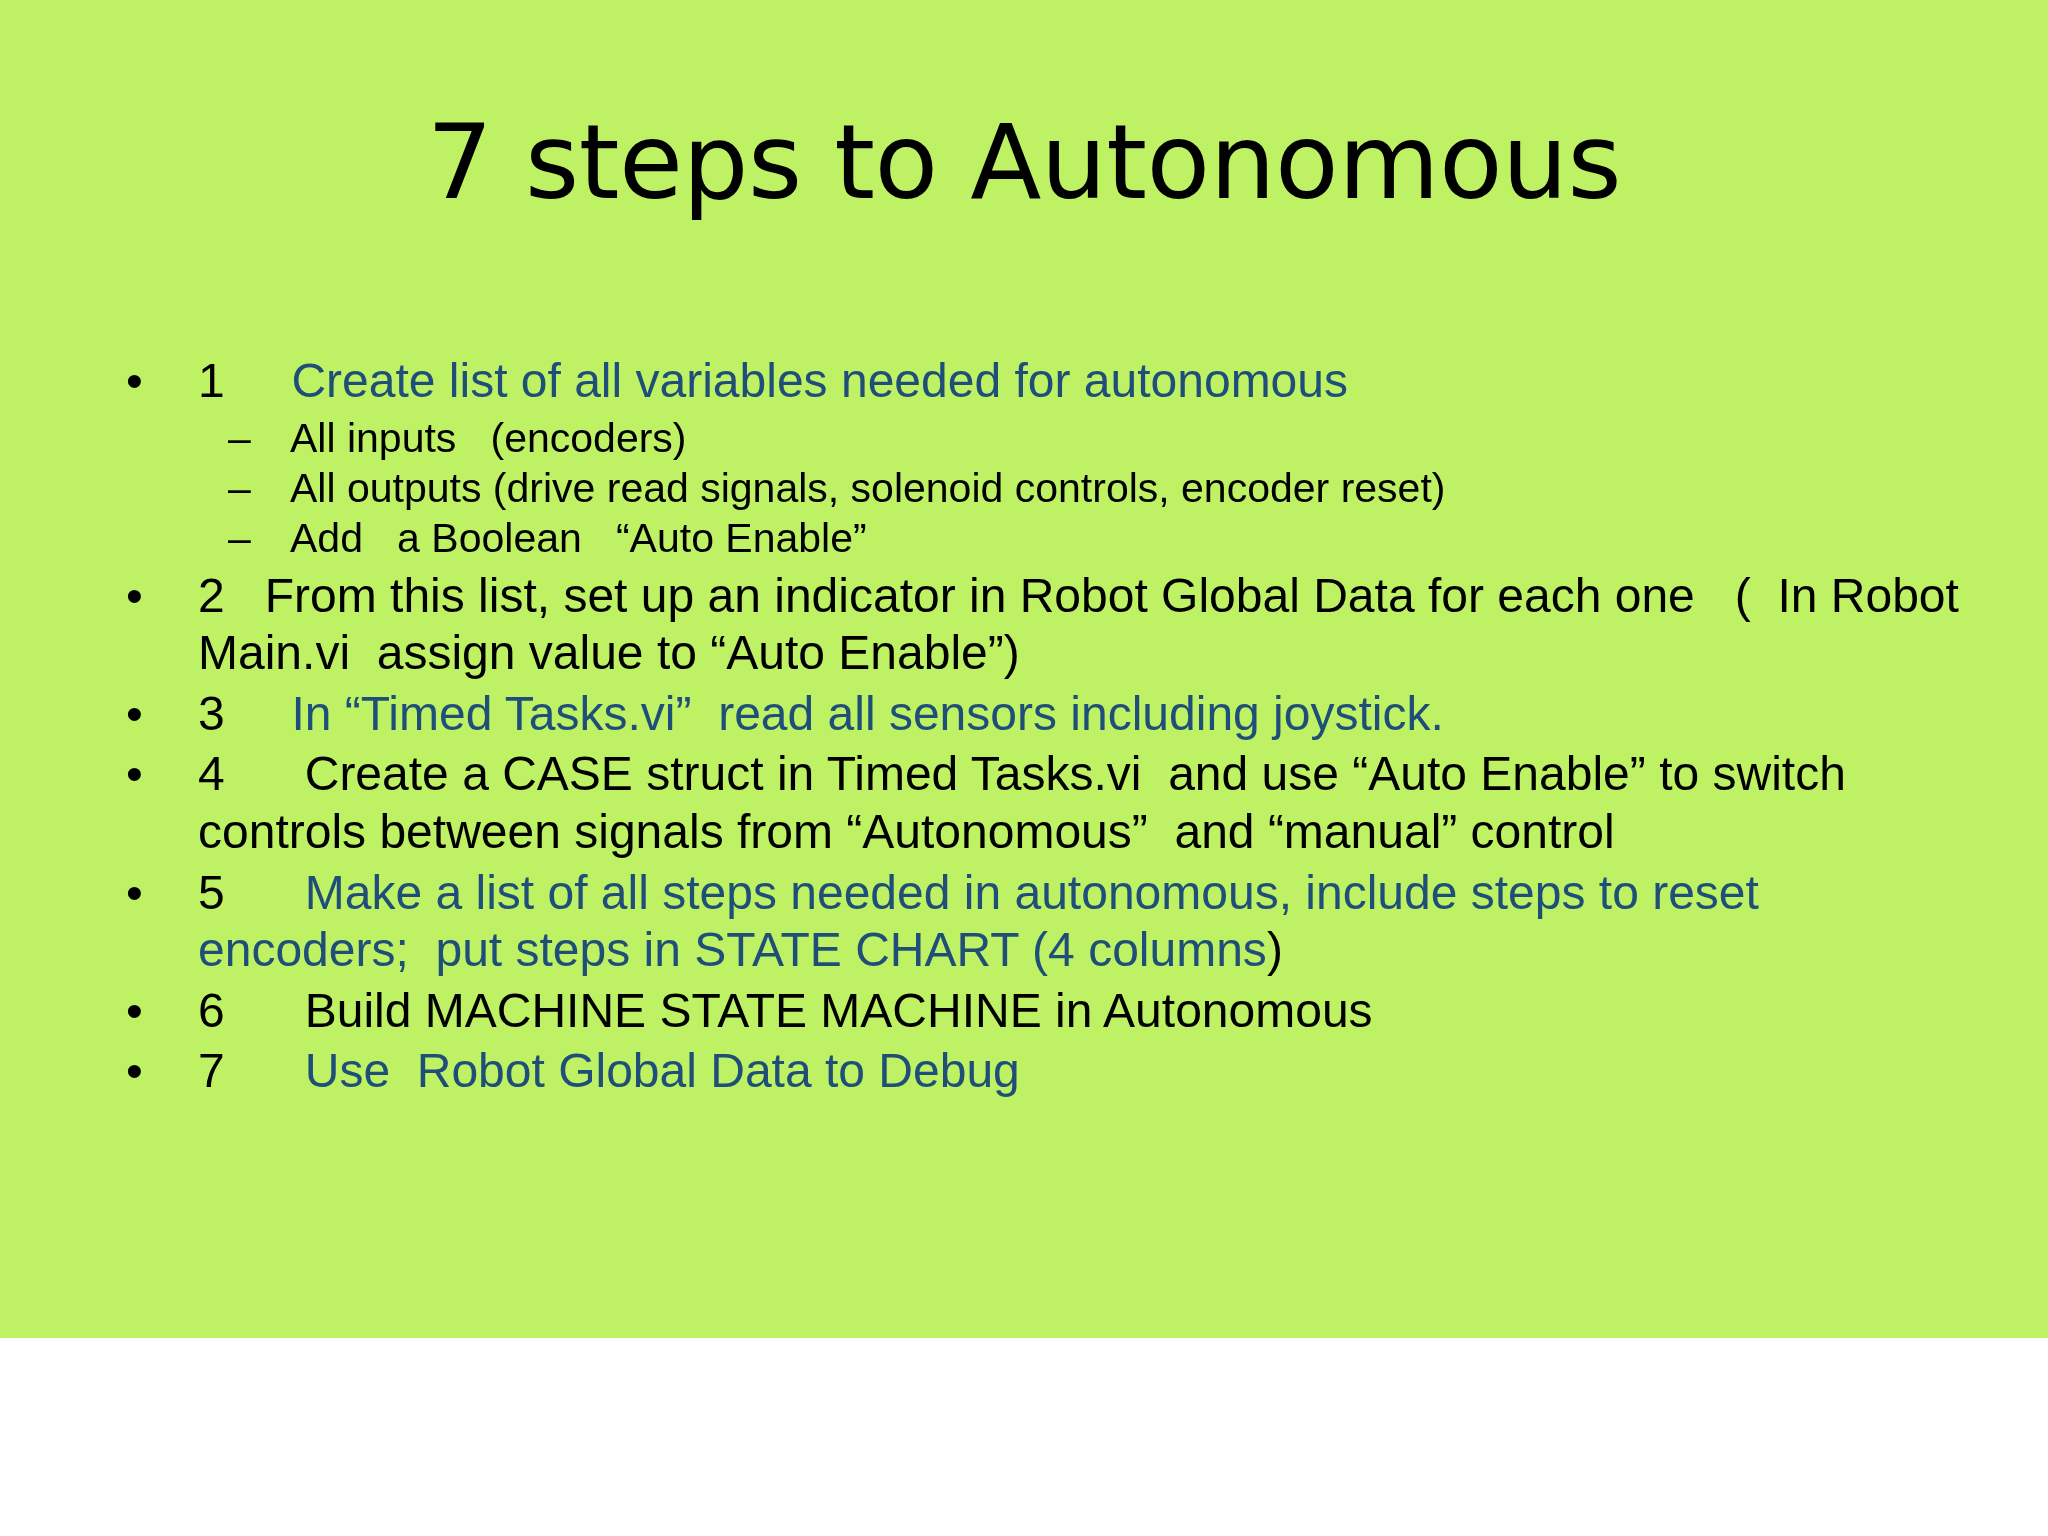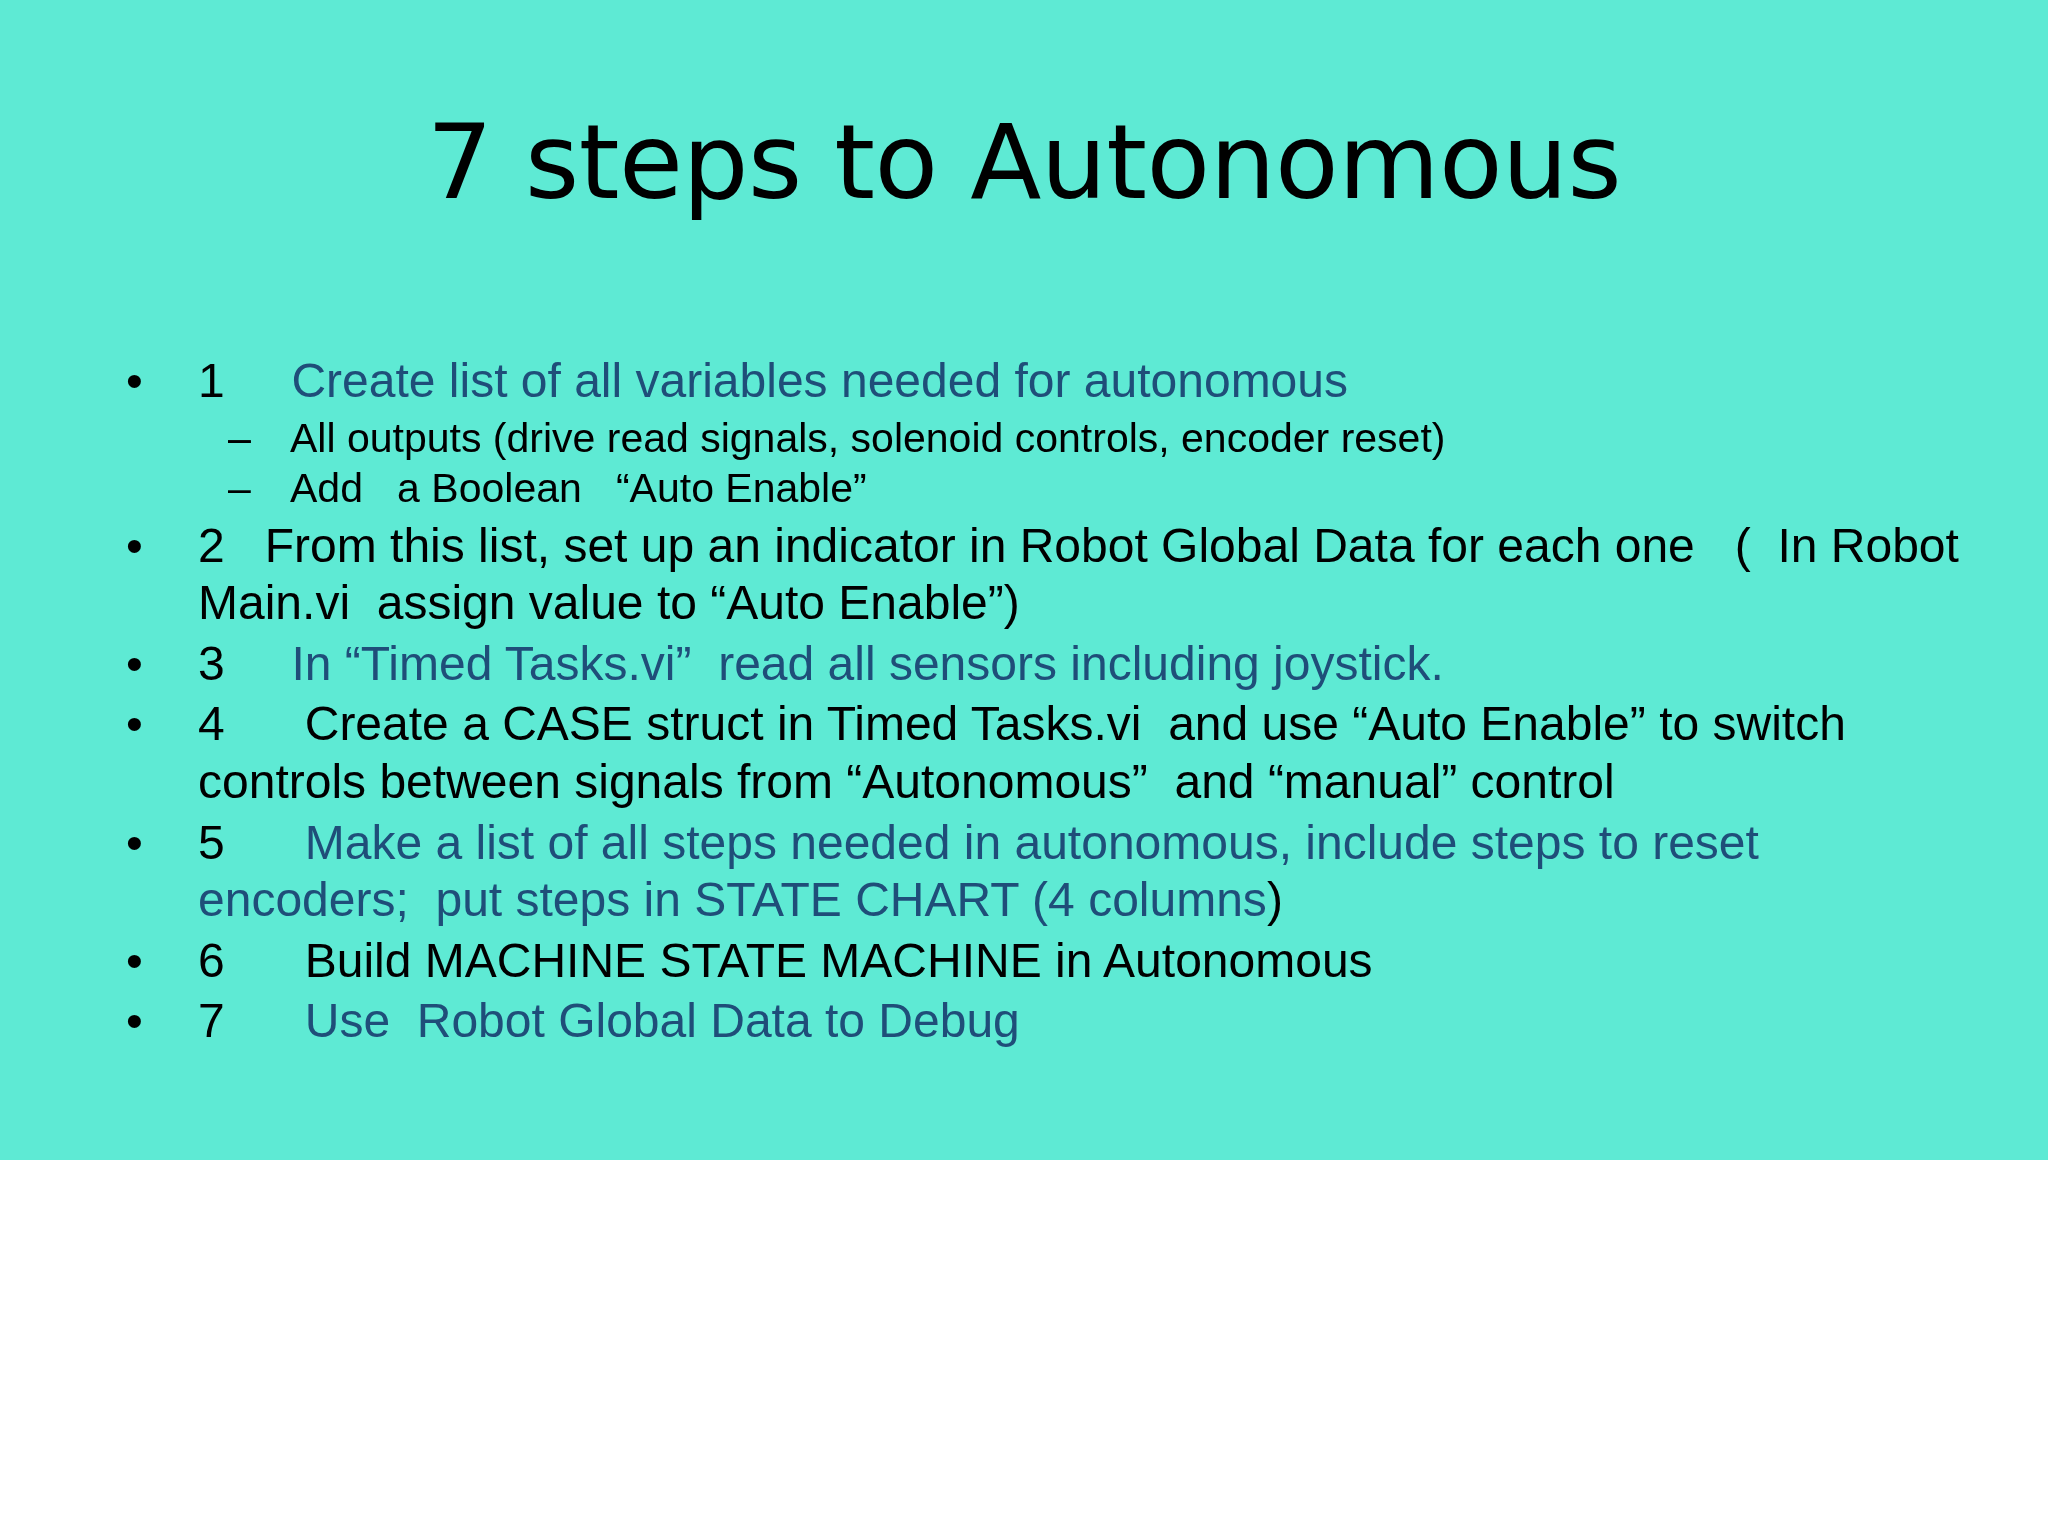--- a/index.html
+++ b/index.html
@@ -11,22 +11,22 @@
   body {
     width: 2048px;
     height: 1536px;
     overflow: hidden;
     font-family: "Liberation Sans", sans-serif;
     color: #000000;
   }
   .slide {
     position: relative;
     width: 2048px;
-    height: 1160px;
-    background: #5eead4;
+    height: 1338px;
+    background: #bef264;
     box-sizing: border-box;
   }
 
   
   .slide-title {
     position: absolute;
     left: 0;
     top: 108px;
     width: 2048px;
     text-align: center;
@@ -117,21 +117,21 @@
 
 <div class="slide">
 
   <div class="slide-title">7 steps to Autonomous</div>
 
   <div class="body-area">
     <ul class="lvl1" id="steps-list">
         <li class="item1"><span class="marker">•</span><span class="num">1</span><span class="sp">&nbsp;&nbsp;&nbsp;&nbsp;&nbsp;</span><span class="txt-blue">Create list of all variables needed for autonomous</span></li>
         <div class="sub-list-wrap">
           <ul class="lvl2">
-            <li class="item2"><span class="marker">–</span></li>
+            <li class="item2"><span class="marker">–</span><span class="txt-black">All inputs&nbsp;&nbsp;&nbsp;(encoders)</span></li>
             <li class="item2"><span class="marker">–</span><span class="txt-black">All outputs (drive read signals, solenoid controls, encoder reset)</span></li>
             <li class="item2"><span class="marker">–</span><span class="txt-black">Add&nbsp;&nbsp;&nbsp;a Boolean&nbsp;&nbsp;&nbsp;“Auto Enable”</span></li>
           </ul>
         </div>
         <li class="item1"><span class="marker">•</span><span class="num">2</span><span class="sp">&nbsp;&nbsp;&nbsp;</span><span class="txt-black">From this list, set up an indicator in Robot Global Data for each one&nbsp;&nbsp;&nbsp;(&nbsp;&nbsp;In Robot Main.vi&nbsp;&nbsp;assign value to “Auto Enable”)</span></li>
         <li class="item1"><span class="marker">•</span><span class="num">3</span><span class="sp">&nbsp;&nbsp;&nbsp;&nbsp;&nbsp;</span><span class="txt-blue">In “Timed Tasks.vi”&nbsp;&nbsp;read all sensors including joystick.</span></li>
         <li class="item1"><span class="marker">•</span><span class="num">4</span><span class="sp">&nbsp;&nbsp;&nbsp;&nbsp;&nbsp;&nbsp;</span><span class="txt-black">Create a CASE struct in Timed Tasks.vi&nbsp;&nbsp;and use “Auto Enable” to switch controls between signals from “Autonomous”&nbsp;&nbsp;and “manual” control</span></li>
         <li class="item1"><span class="marker">•</span><span class="num">5</span><span class="sp">&nbsp;&nbsp;&nbsp;&nbsp;&nbsp;&nbsp;</span><span class="txt-blue">Make a list of all steps needed in autonomous, include steps to reset encoders;&nbsp;&nbsp;put steps in STATE CHART (4 columns</span><span class="txt-black">)</span></li>
         <li class="item1"><span class="marker">•</span><span class="num">6</span><span class="sp">&nbsp;&nbsp;&nbsp;&nbsp;&nbsp;&nbsp;</span><span class="txt-black">Build MACHINE STATE MACHINE in Autonomous</span></li>
         <li class="item1"><span class="marker">•</span><span class="num">7</span><span class="sp">&nbsp;&nbsp;&nbsp;&nbsp;&nbsp;&nbsp;</span><span class="txt-blue">Use&nbsp;&nbsp;Robot Global Data to Debug</span></li>

